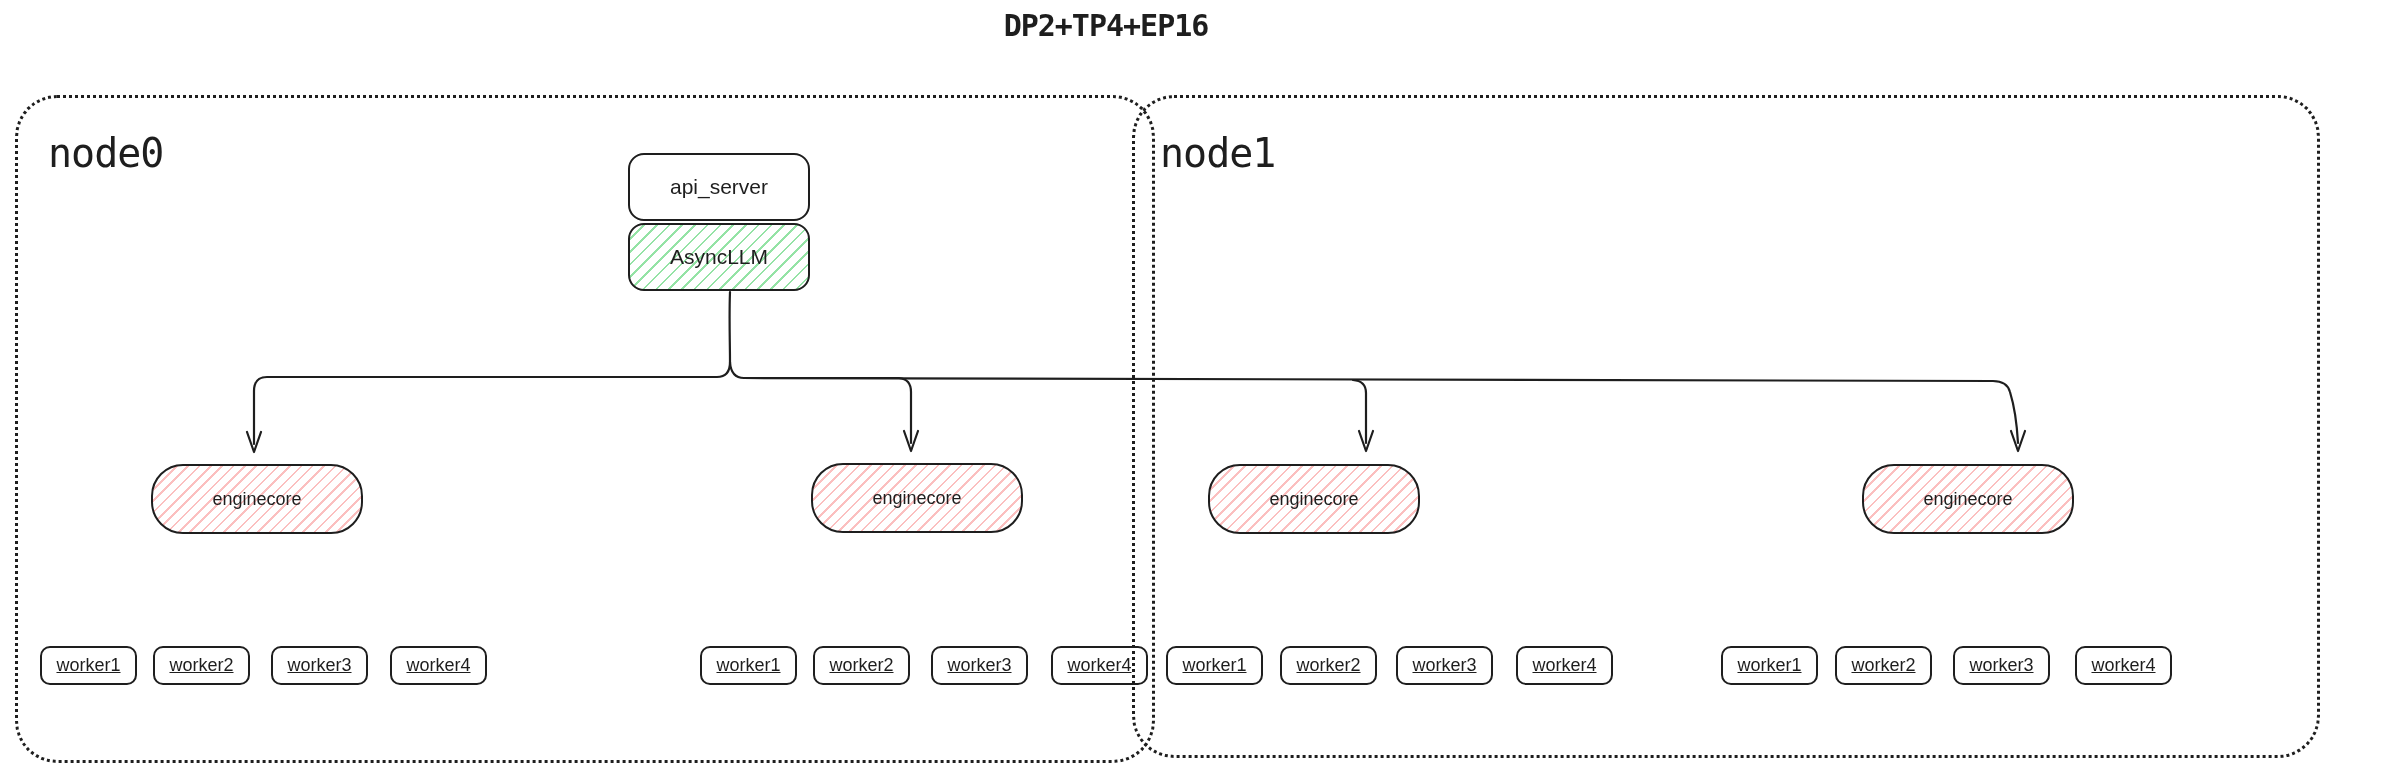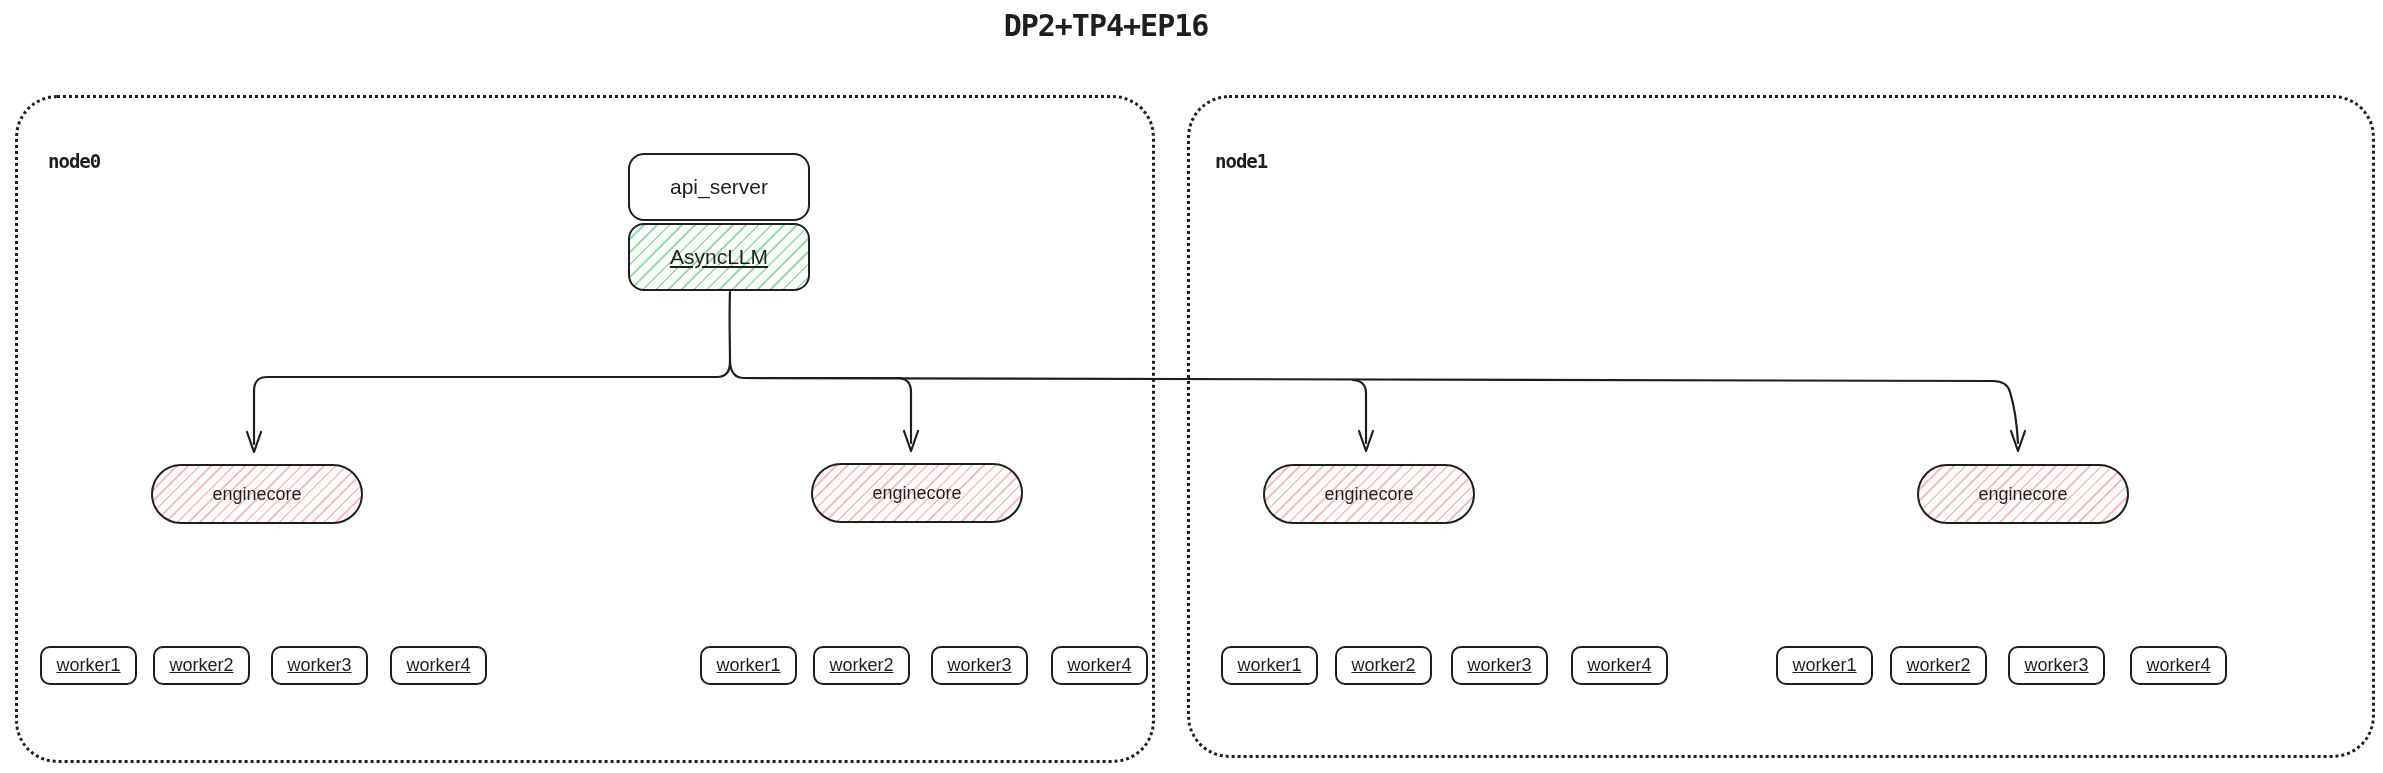--- a/index.html
+++ b/index.html
@@ -12,30 +12,30 @@
     position:absolute; top:8px; left:1106px; transform:translateX(-50%);
     font-family:"DejaVu Sans Mono", monospace; font-size:30px; font-weight:600;
     white-space:nowrap; letter-spacing:-1px;
   }
   .node {
     position:absolute; box-sizing:border-box;
     border:3px dotted #1e1e1e; border-radius:42px; background:transparent;
   }
   .node-label {
     position:absolute; font-family:"DejaVu Sans Mono", monospace;
-    font-size:19px; font-weight:700; letter-spacing:-1px;margin-top:20px;
+    font-size:40px; font-weight:400; letter-spacing:-1px;
   }
   .box {
     position:absolute; box-sizing:border-box;
     border:2.5px solid #1e1e1e; background:#ffffff;
     display:flex; align-items:center; justify-content:center;
     text-align:center; white-space:nowrap;
   }
   .stack-box { width:182px; height:68px; border-radius:16px; font-size:21px; }
-  .engine-box { width:212px; height:60px; border-radius:32px; font-size:18px; }
+  .engine-box { width:212px; height:70px; border-radius:32px; font-size:18px; }
   .worker-box { width:97px; height:39px; border-radius:10px; font-size:18px;text-decoration:underline; }
   .hatch-green {
     background:
       repeating-linear-gradient(135deg,
         rgba(130,222,150,0.85) 0px, rgba(130,222,150,0.85) 1.8px,
         transparent 1.8px, transparent 9px),
       #ffffff;
   }
   .hatch-red {
     background:
@@ -65,21 +65,21 @@
       <path d="M 1359 431 L 1366 451 L 1373 431"></path>
     </g>
   </svg>
 
   <div class="node" style="left:15px; top:95px; width:1140px; height:668px;">
     <div class="node-label" style="left:30px; top:32px;">node0</div>
 
     <div class="box stack-box" style="left:610px; top:55px;">
       <span>api_server</span>
     </div>
-    <div class="box stack-box hatch-green" style="left:610px; top:125px;text-decoration:underline;">
+    <div class="box stack-box hatch-green" style="left:610px; top:125px;">
       <span>AsyncLLM</span>
     </div>
 
     <div class="box engine-box hatch-red" style="left:133px; top:366px;">
       <span>enginecore</span>
     </div>
     <div class="box engine-box hatch-red" style="left:793px; top:365px;">
       <span>enginecore</span>
     </div>
 
@@ -103,21 +103,21 @@
         <span>worker2</span>
       </div>
     <div class="box worker-box" style="left:913px; top:548px;">
         <span>worker3</span>
       </div>
     <div class="box worker-box" style="left:1033px; top:548px;">
         <span>worker4</span>
       </div>
   </div>
 
-  <div class="node" style="left:1187px; top:95px; width:1188px; height:663px;">
+  <div class="node" style="left:1132px; top:95px; width:1188px; height:663px;">
     <div class="node-label" style="left:25px; top:32px;">node1</div>
 
     <div class="box engine-box hatch-red" style="left:73px; top:366px;">
       <span>enginecore</span>
     </div>
     <div class="box engine-box hatch-red" style="left:727px; top:366px;">
       <span>enginecore</span>
     </div>
 
     <div class="box worker-box" style="left:31px; top:548px;">

